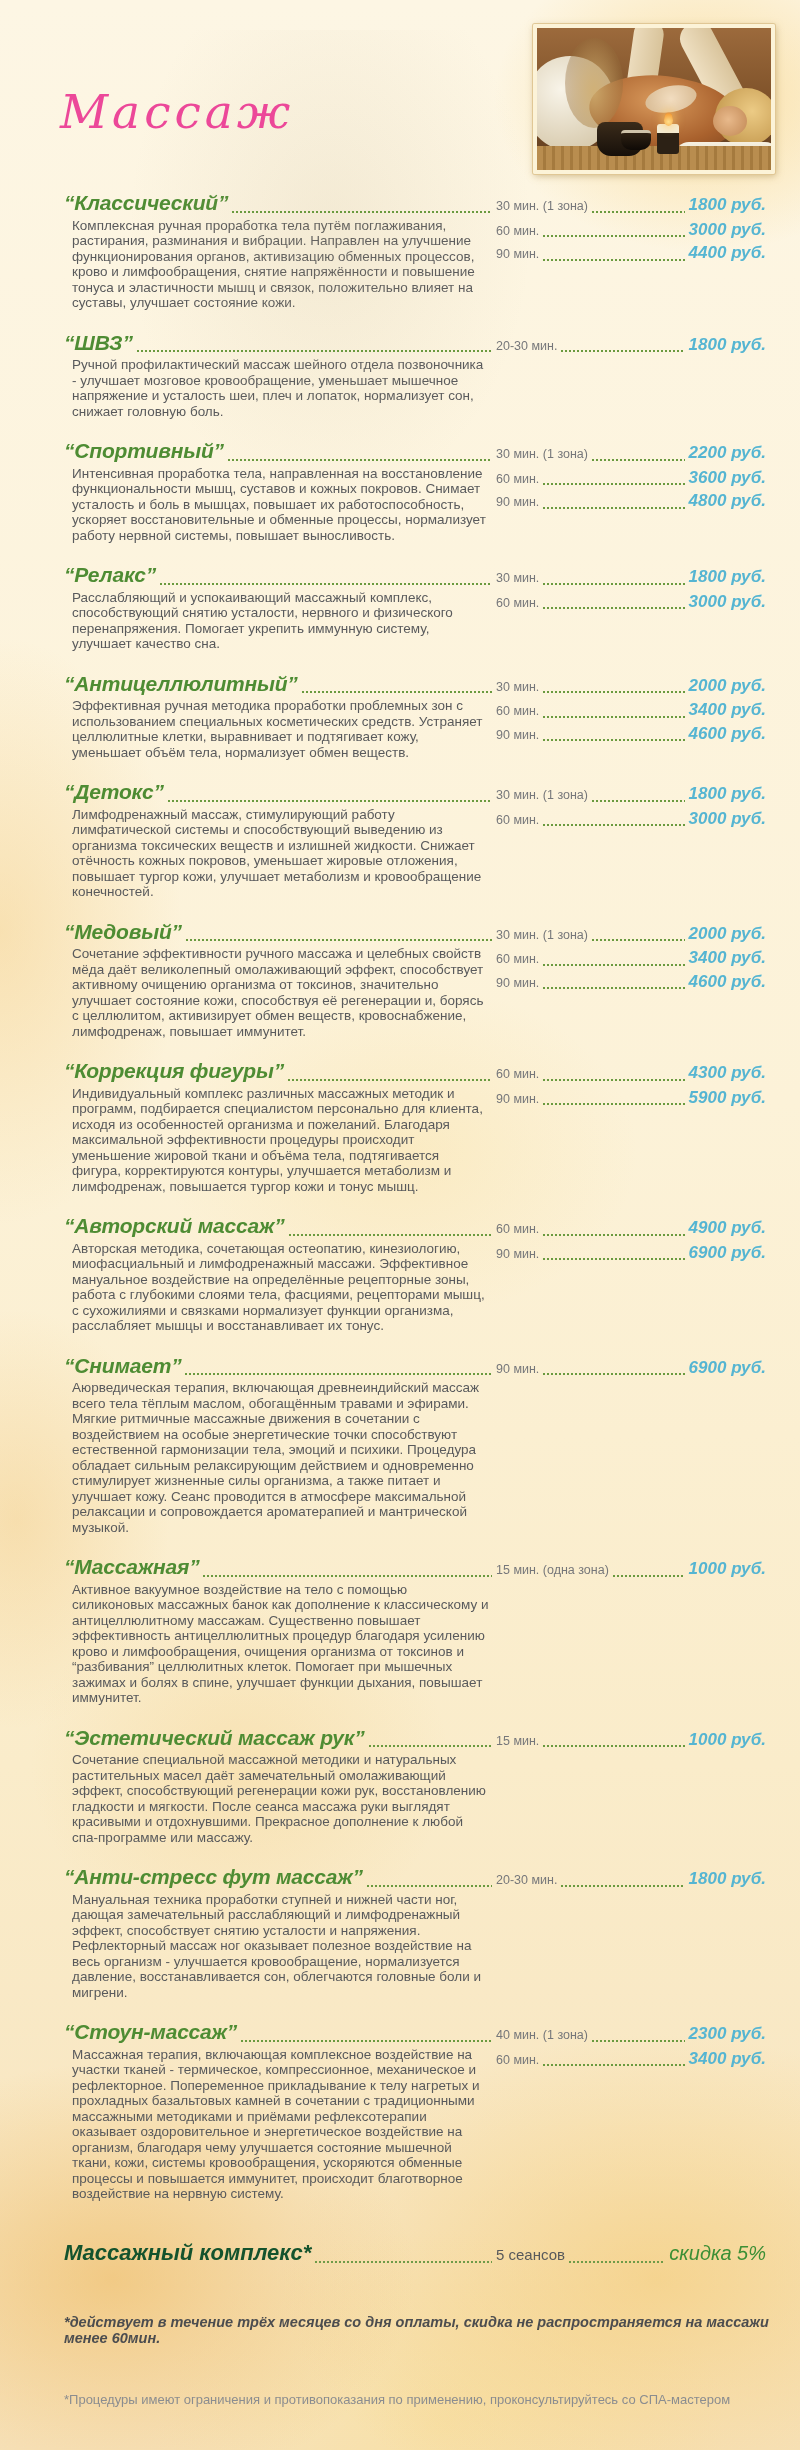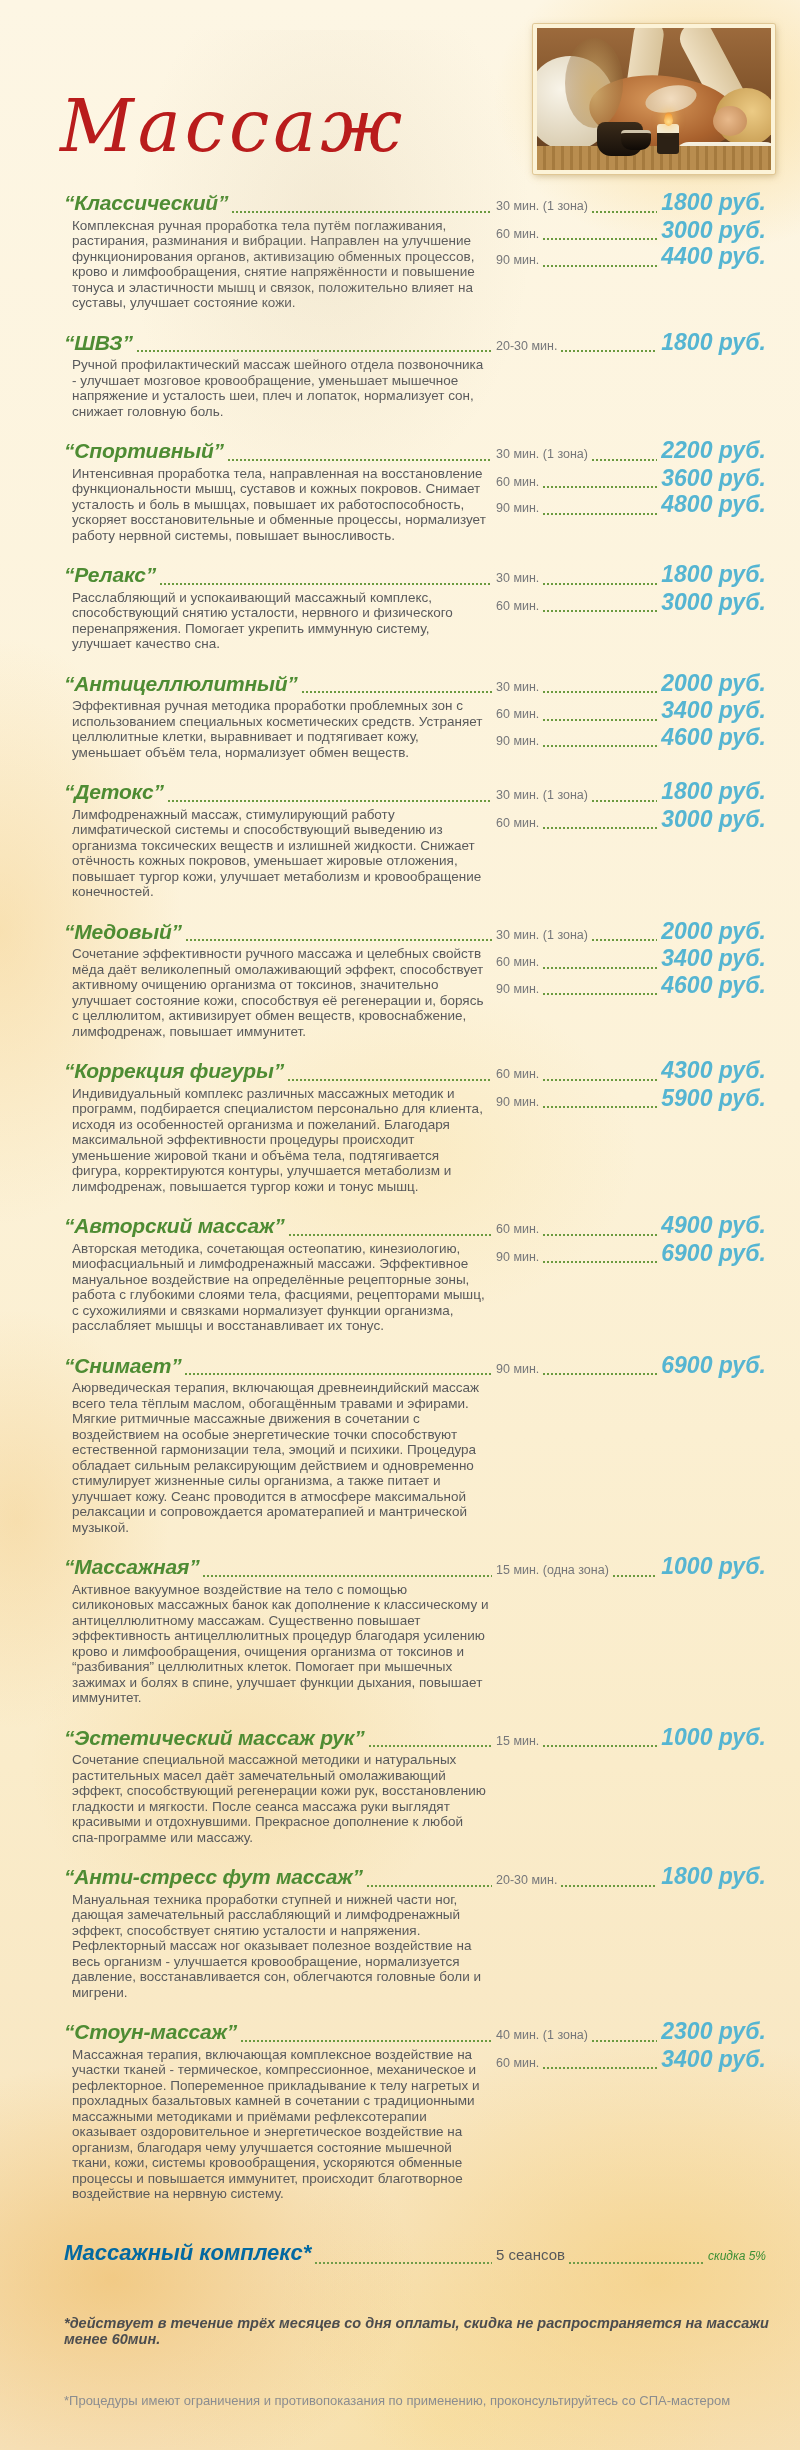--- a/index.html
+++ b/index.html
@@ -23,21 +23,21 @@
 
   
   header { position:relative; height:190px; }
   .brand { position:absolute; left:72px; top:24px; white-space:nowrap;
     font-family:"DejaVu Sans", sans-serif; font-weight:800; font-size:44px; letter-spacing:3px;
     color:#ffffff; -webkit-text-stroke:2.2px #3d9ba9;
     text-shadow:2px 3px 3px rgba(130,165,175,.35); }
   .brand .it { font-style:italic; }
   .page-title { position:absolute; left:60px; top:84px;
     font-family:"DejaVu Serif", serif; font-style:italic; font-weight:400;
-    font-size:72px; letter-spacing:4px; color:#b91c1c; }
+    font-size:47px; letter-spacing:4px; color:#ec4899; }
 
   
   .photo { position:absolute; left:533px; top:24px; width:242px; height:150px;
     background:linear-gradient(180deg,#9c6a3c 0%,#7c5028 55%,#5e3c20 100%);
     border:4px solid #fcf3d8; box-shadow:0 0 0 1px #e0c795, 1px 2px 7px rgba(170,140,80,.55);
     border-radius:2px; overflow:hidden; }
   .photo > div { position:absolute; }
   .ph-pillow { left:-12px; top:28px; width:90px; height:95px; border-radius:50%;
     background:radial-gradient(circle at 40% 35%, #f8f4e9, #d9ccb0 75%); }
   .ph-arm1 { left:92px; top:-8px; width:30px; height:95px; background:linear-gradient(90deg,#ecdcbd,#d8c39a); transform:rotate(8deg); border-radius:14px; }
@@ -72,32 +72,32 @@
   .head-row { display:flex; align-items:baseline; line-height:26px; }
   .s-title { font-size:21px; font-weight:bold; font-style:italic; color:#4e8c33;
     white-space:nowrap; letter-spacing:-0.2px; }
   .leader { flex:1; min-width:12px; align-self:stretch; position:relative; margin:0 4px; }
   .leader::after { content:""; position:absolute; left:0; right:0; bottom:5px; height:2px;
     background-image:radial-gradient(circle at 1px 1px, #6a9a3f 0.9px, transparent 1.2px);
     background-size:4px 2px; background-repeat:repeat-x; }
   .head-right { width:270px; display:flex; align-items:baseline; }
   .price-row { display:flex; align-items:baseline; flex:1; line-height:22.5px; }
   .dur { font-size:12.5px; color:#76777a; white-space:nowrap; }
-  .price { font-size:23px; font-weight:bold; font-style:italic; color:#55b5d2; white-space:nowrap; }
+  .price { font-size:17px; font-weight:bold; font-style:italic; color:#55b5d2; white-space:nowrap; }
   .body-row { display:flex; align-items:flex-start; }
   .desc { width:418px; margin-left:8px; font-size:13.5px; line-height:15.5px; color:#595a5c; }
   .mid-spacer { flex:1; }
   .extra { width:270px; padding-top:1px; }
 
   
   .complex { margin:38px 0 0 64px; width:702px; }
-  .c-title { font-size:22px; font-weight:bold; font-style:italic; color:#0369a1; white-space:nowrap; }
+  .c-title { font-size:22px; font-weight:bold; font-style:italic; color:#14532d; white-space:nowrap; }
   .tier-row { display:flex; align-items:baseline; flex:1; line-height:26px; }
   .sessions { font-size:15px; color:#58595b; white-space:nowrap; }
-  .discount { font-size:12px; font-style:italic; color:#3c8f35; white-space:nowrap; }
+  .discount { font-size:20px; font-style:italic; color:#3c8f35; white-space:nowrap; }
   .complex .leader::after { background-image:radial-gradient(circle at 1px 1px, #6f9b48 0.9px, transparent 1.2px); }
   .fn1 { margin:46px 0 0 64px; width:710px; font-size:14.5px; font-weight:bold; font-style:italic; color:#4c4d4f; }
   .fn2 { margin:46px 0 0 64px; width:710px; font-size:13px; color:#8b8d90; }
 </style>
 </head>
 <body>
 
 <div class="watermark"></div>
 
 <header>

